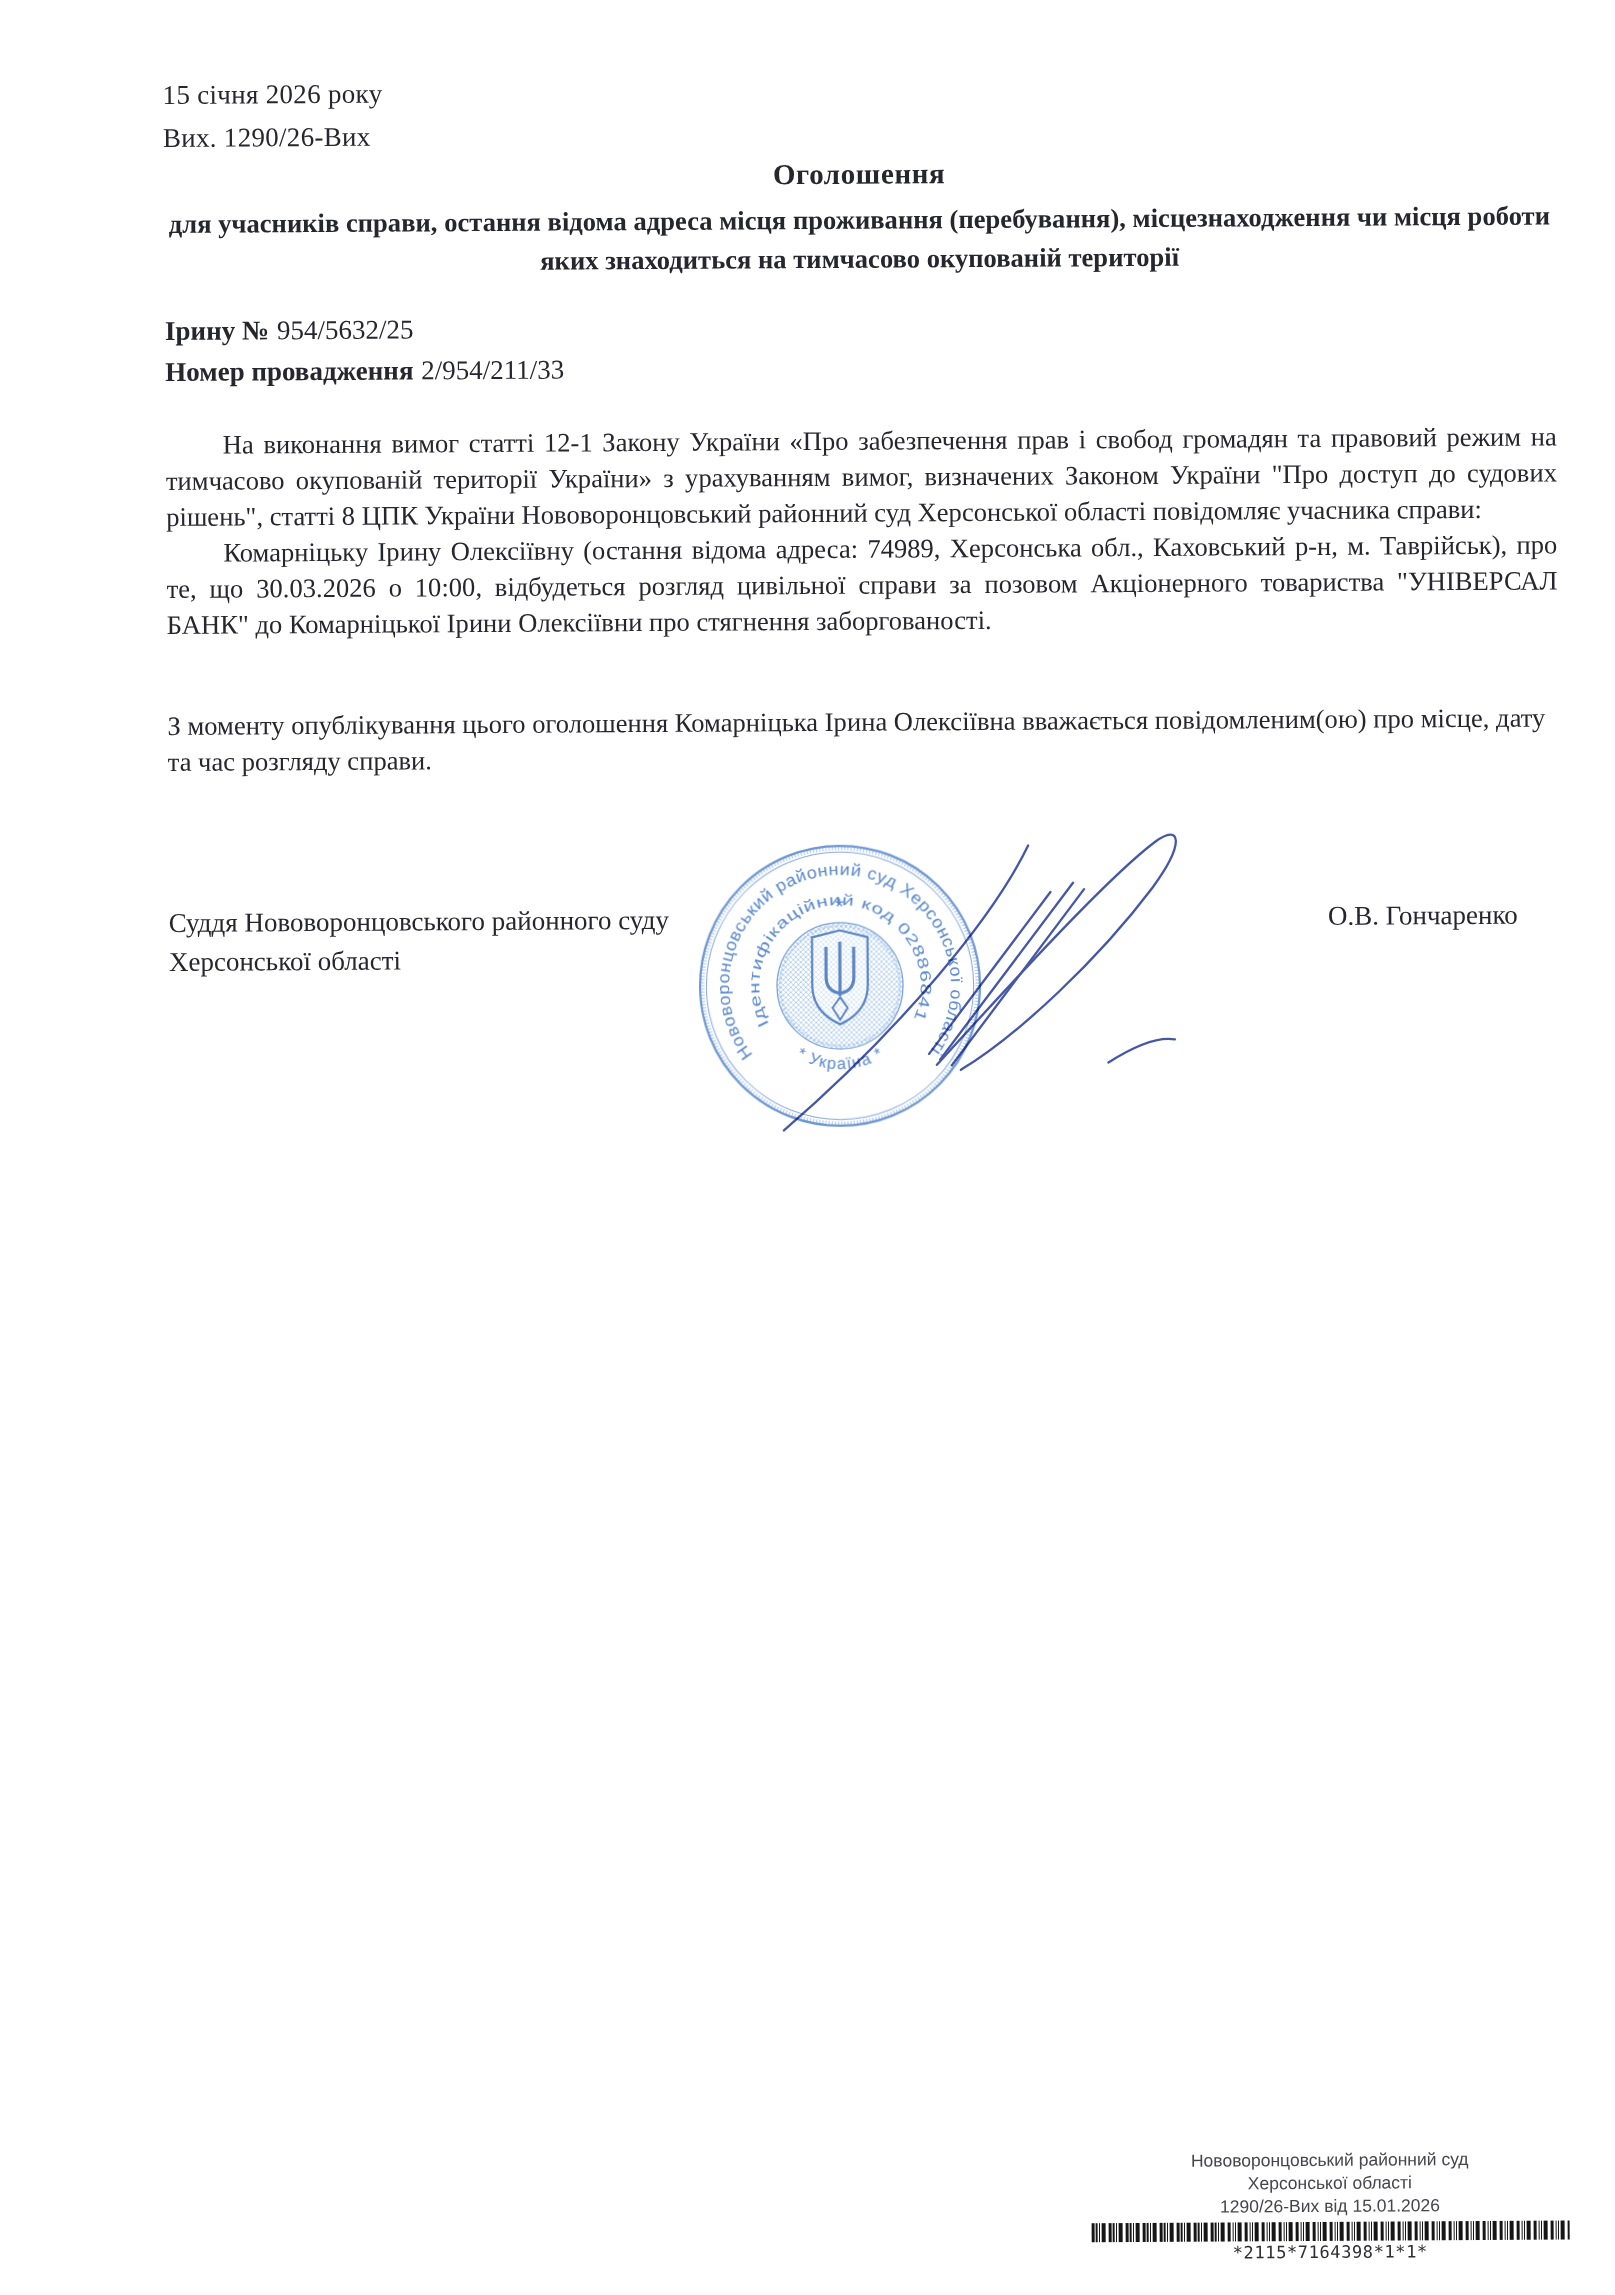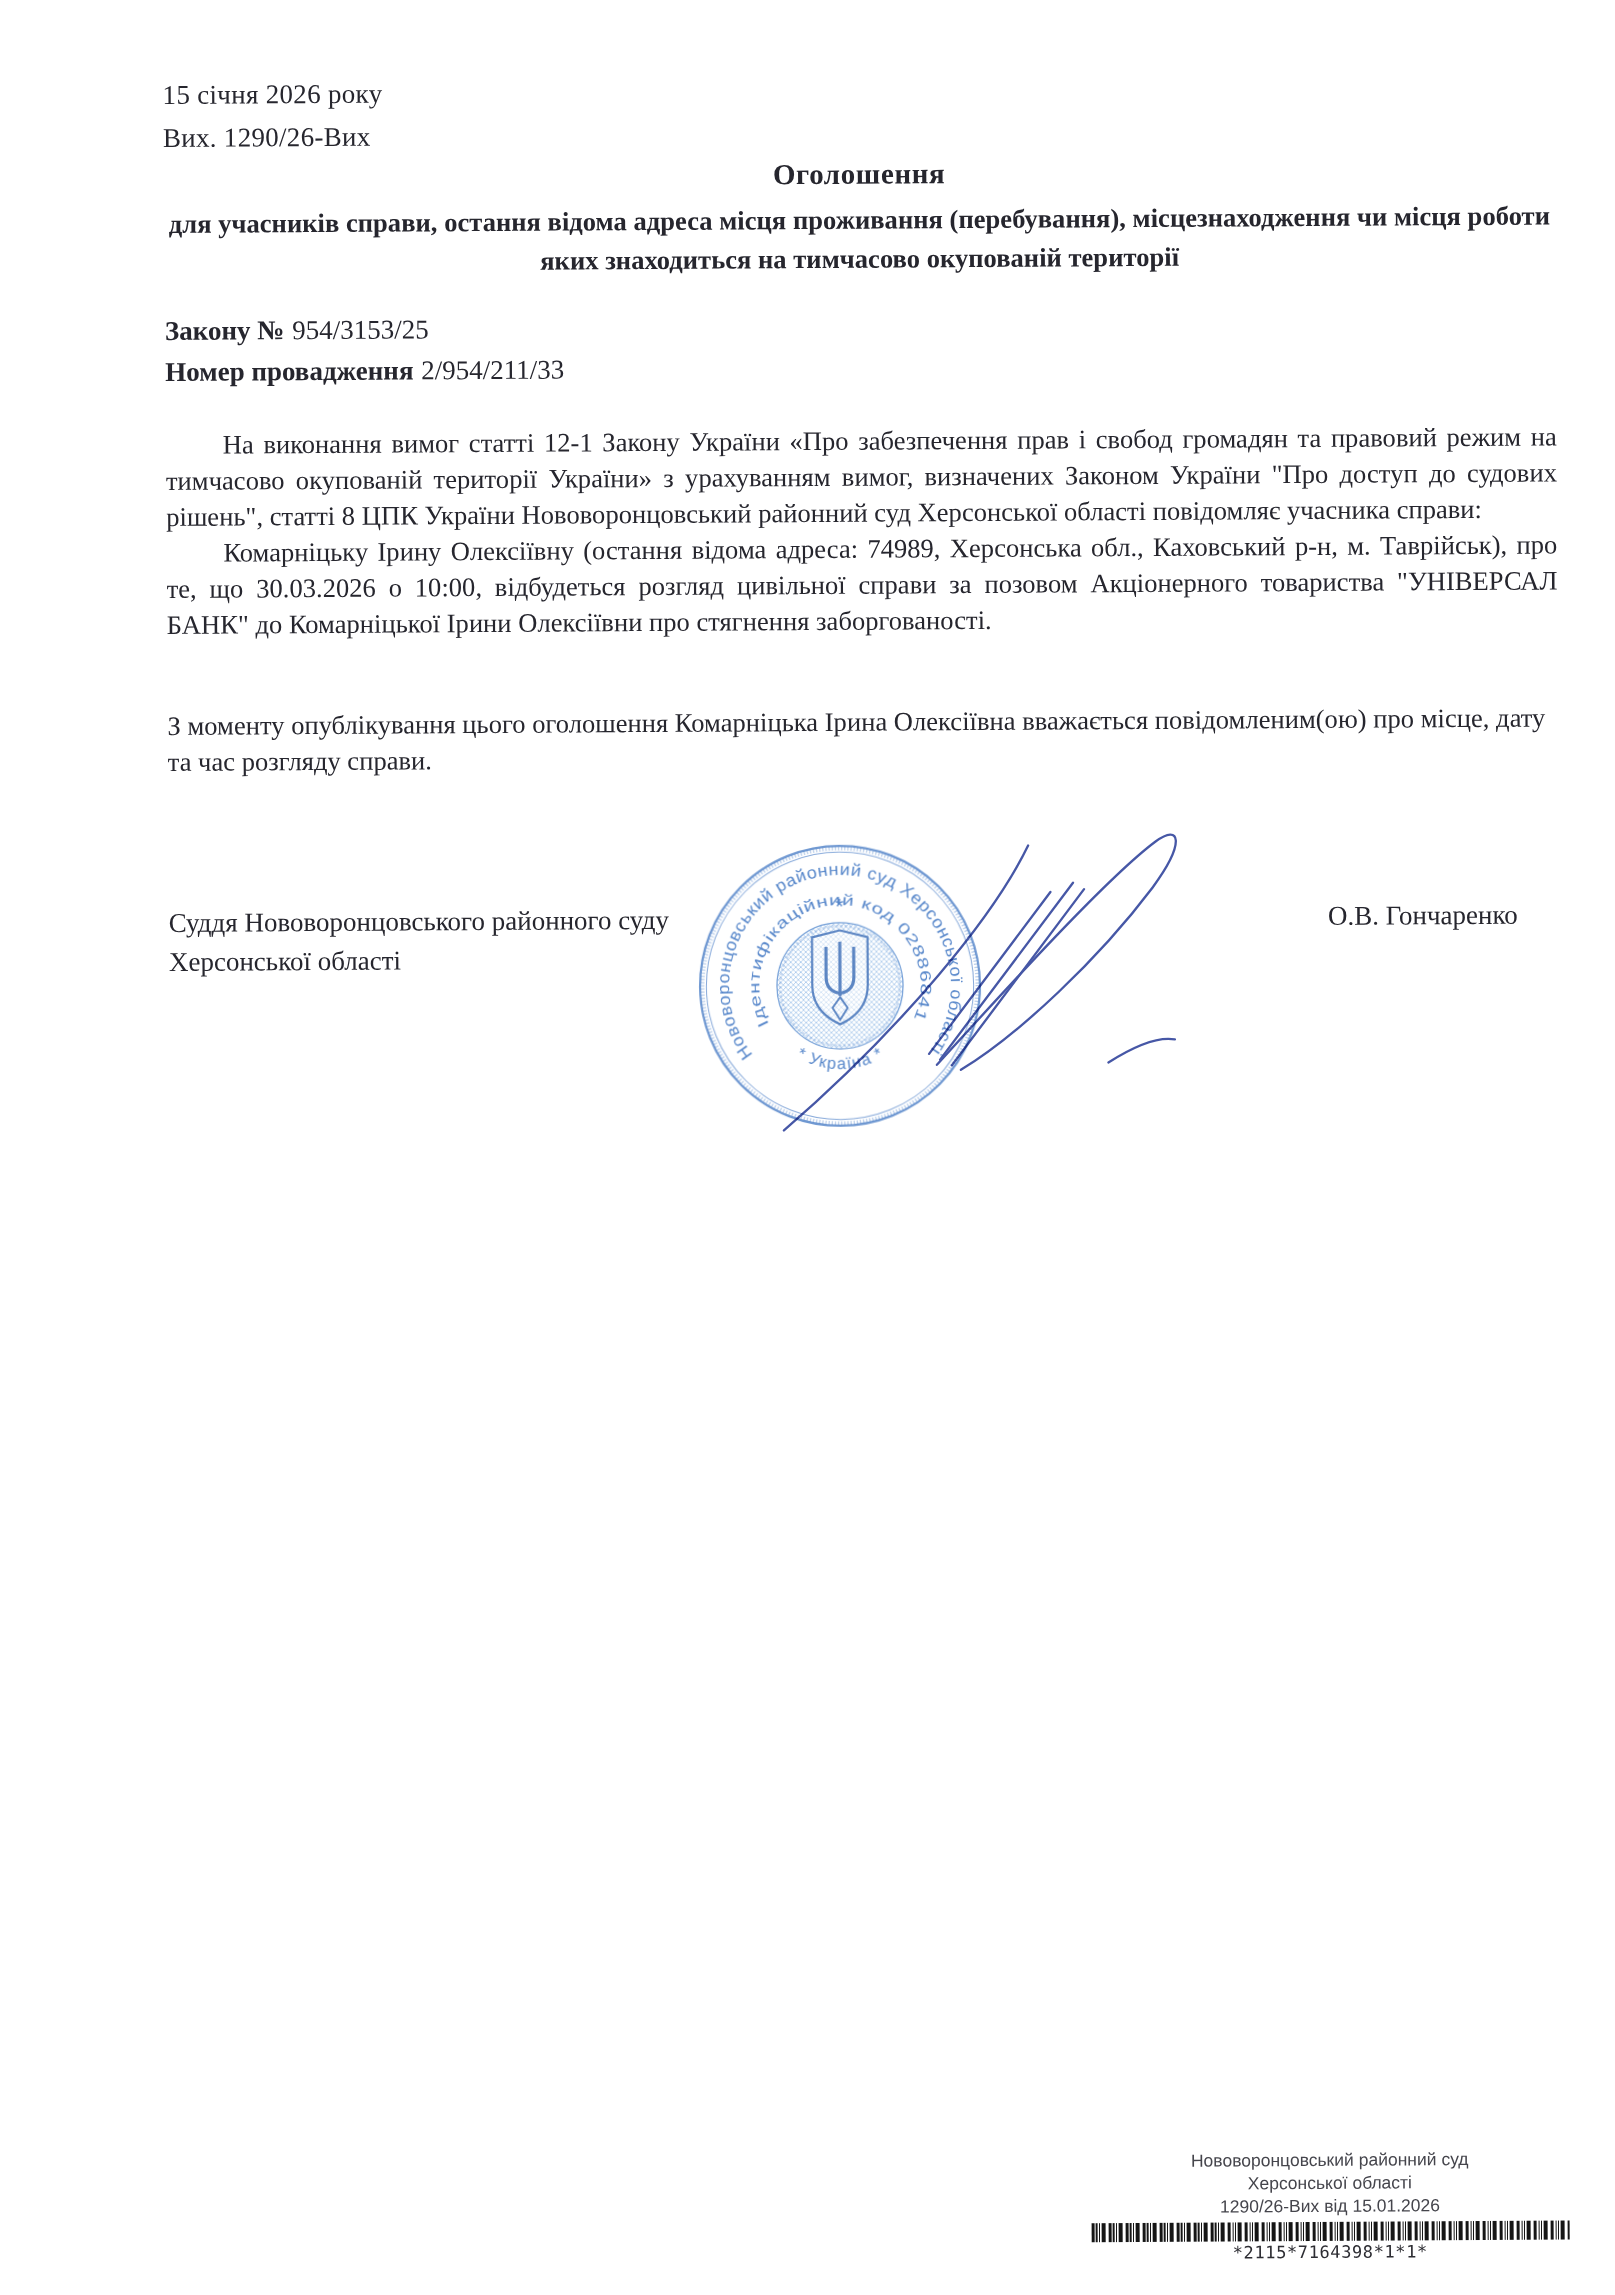--- a/index.html
+++ b/index.html
@@ -102,21 +102,21 @@
     <div>15 січня 2026 року</div>
     <div>Вих. 1290/26-Вих</div>
   </div>
 
   <div class="abs" id="heading-block">
     <p id="doc-title">Оголошення</p>
     <p id="doc-subtitle">для учасників справи, остання відома адреса місця проживання (перебування), місцезнаходження чи місця роботи яких знаходиться на тимчасово окупованій території</p>
   </div>
 
   <div class="abs" id="case-block">
-    <p class="case-line"><b>Закону №</b><span>954/3153/25</span></p>
+    <p class="case-line"><b>Ірину №</b><span>954/5632/25</span></p>
     <p class="case-line"><b>Номер провадження</b><span>2/954/211/33</span></p>
   </div>
 
   <div class="abs" id="body-block">
     <p class="indent" id="paragraph-1">На виконання вимог статті 12-1 Закону України «Про забезпечення прав і свобод громадян та правовий режим на тимчасово окупованій території України» з урахуванням вимог, визначених Законом України "Про доступ до судових рішень", статті 8 ЦПК України Нововоронцовський районний суд Херсонської області повідомляє учасника справи:</p>
     <p class="indent" id="paragraph-2">Комарніцьку Ірину Олексіївну (остання відома адреса: 74989, Херсонська обл., Каховський р-н, м. Таврійськ), про те, що 30.03.2026 о 10:00, відбудеться розгляд цивільної справи за позовом Акціонерного товариства "УНІВЕРСАЛ БАНК" до Комарніцької Ірини Олексіївни про стягнення заборгованості.</p>
     <p id="paragraph-3">З моменту опублікування цього оголошення Комарніцька Ірина Олексіївна вважається повідомленим(ою) про місце, дату та час розгляду справи.</p>
   </div>
 
   <div class="abs" id="sign-block">

